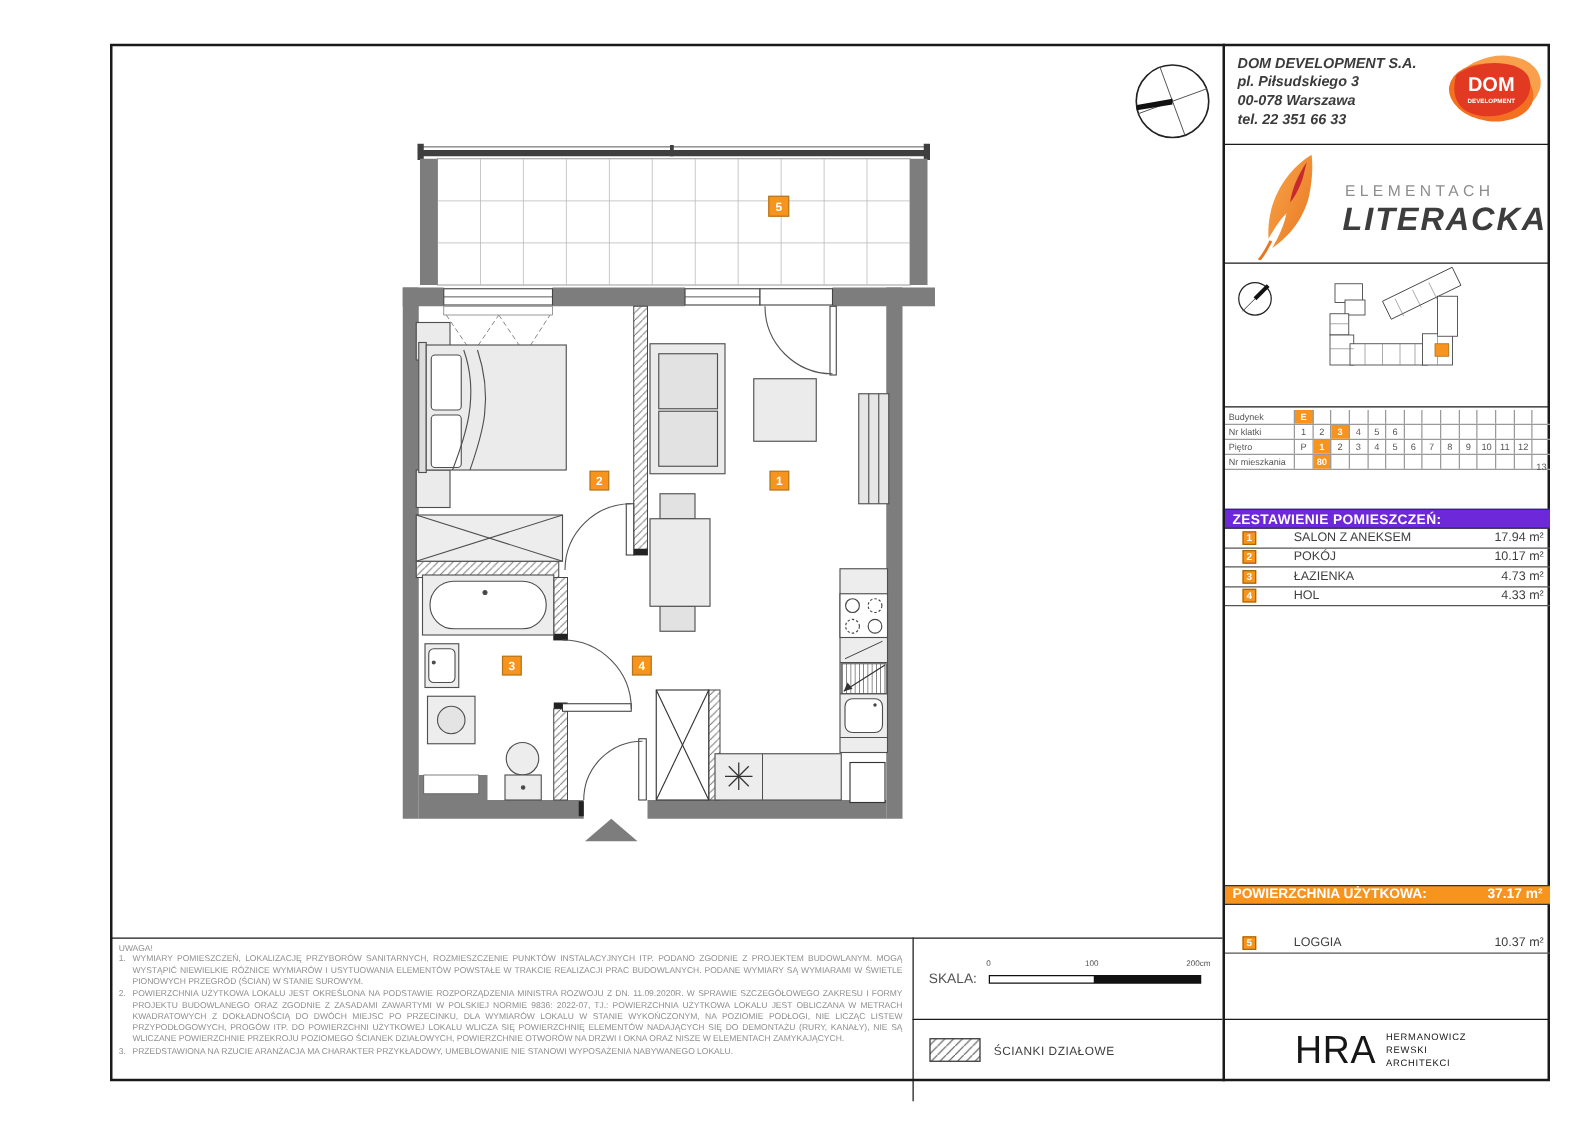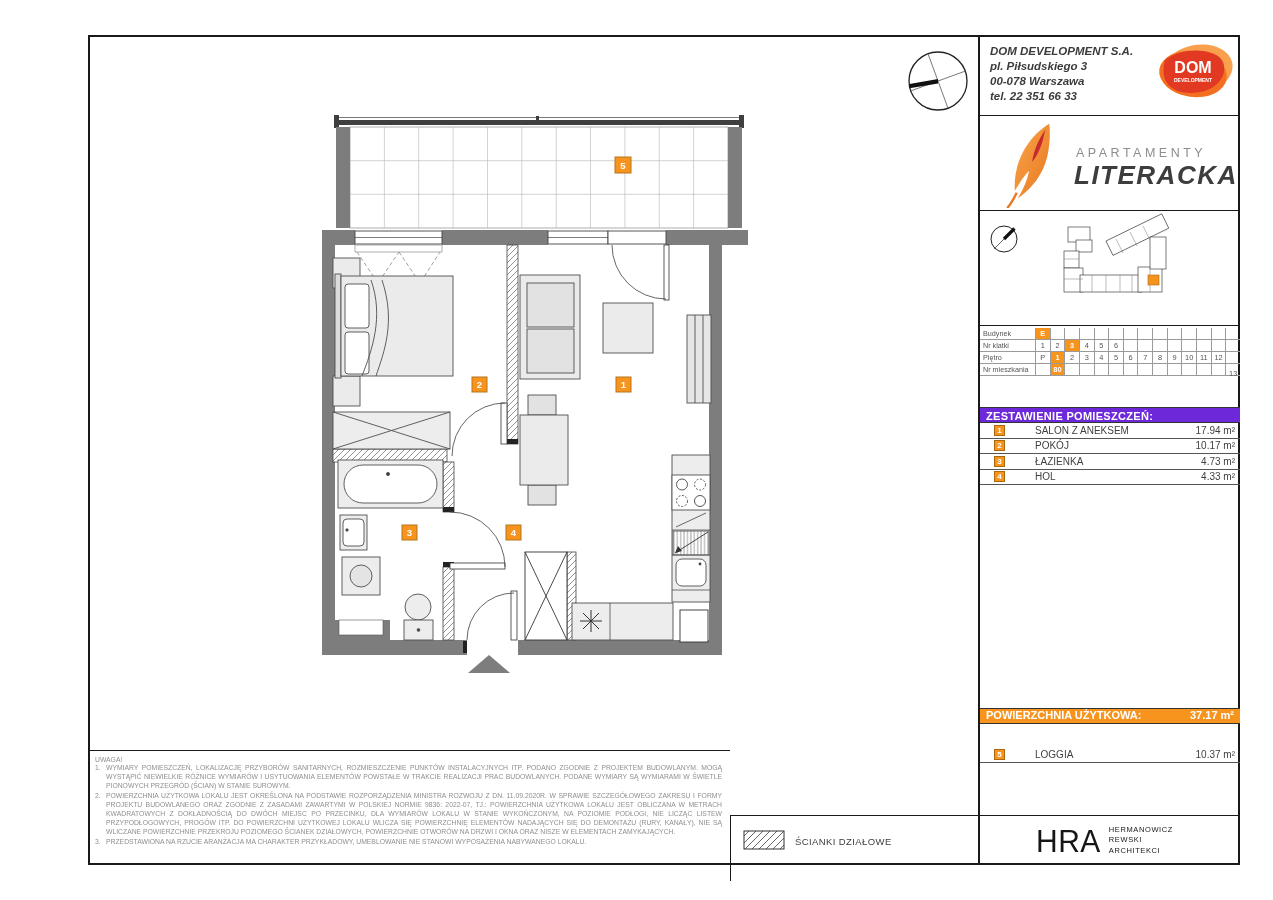--- a/index.html
+++ b/index.html
@@ -288,21 +288,21 @@
         <defs>
             <linearGradient id="fg" x1="0" y1="0" x2="1" y2="1">
           <stop offset="0" stop-color="#F9A64A"></stop>
               <stop offset="1" stop-color="#E87722"></stop>
         </linearGradient>
           </defs>
         <path d="M54,4 C34,16 16,42 18,74 C24,64 28,58 33,53 C31,63 27,72 21,82 C36,72 48,56 52,38 C55,24 55,12 54,4 Z" fill="url(#fg)"></path>
         <path d="M50,10 C42,22 38,32 36,44 C41,38 46,28 48,18 Z" fill="#C62A2F"></path>
         <path d="M20,76 C16,84 14,88 10,92" stroke="#E87722" stroke-width="2.5" fill="none"></path>
       </svg>
-      <div id="brand-top" class="abs">APARTAMENTY</div>
+      <div id="brand-top" class="abs">ELEMENTACH</div>
       <div id="brand-name" class="abs">LITERACKA</div>
     </div>
 
     <div id="siteplan" class="sec">
       <svg width="262" height="115" viewBox="0 0 262 115">
         <g>
           <circle cx="24" cy="28" r="13" fill="none" stroke="#222" stroke-width="1"></circle>
           <line x1="14" y1="38" x2="34" y2="18" stroke="#444" stroke-width="0.8"></line>
           <line x1="24" y1="28" x2="34.5" y2="17.5" stroke="#111" stroke-width="3.2"></line>
         </g>
@@ -460,20 +460,28 @@
     <div class="ni">
       <span class="nn">2.</span>
       <span class="nt">POWIERZCHNIA UŻYTKOWA LOKALU JEST OKREŚLONA NA PODSTAWIE ROZPORZĄDZENIA MINISTRA ROZWOJU Z DN. 11.09.2020R. W SPRAWIE SZCZEGÓŁOWEGO ZAKRESU I FORMY PROJEKTU BUDOWLANEGO ORAZ ZGODNIE Z ZASADAMI ZAWARTYMI W POLSKIEJ NORMIE 9836: 2022-07, TJ.: POWIERZCHNIA UŻYTKOWA LOKALU JEST OBLICZANA W METRACH KWADRATOWYCH Z DOKŁADNOŚCIĄ DO DWÓCH MIEJSC PO PRZECINKU, DLA WYMIARÓW LOKALU W STANIE WYKOŃCZONYM, NA POZIOMIE PODŁOGI, NIE LICZĄC LISTEW PRZYPODŁOGOWYCH, PROGÓW ITP. DO POWIERZCHNI UŻYTKOWEJ LOKALU WLICZA SIĘ POWIERZCHNIĘ ELEMENTÓW NADAJĄCYCH SIĘ DO DEMONTAŻU (RURY, KANAŁY), NIE SĄ WLICZANE POWIERZCHNIE PRZEKROJU POZIOMEGO ŚCIANEK DZIAŁOWYCH, POWIERZCHNIE OTWORÓW NA DRZWI I OKNA ORAZ NISZE W ELEMENTACH ZAMYKAJĄCYCH.</span>
     </div>
     <div class="ni">
       <span class="nn">3.</span>
       <span class="nt">PRZEDSTAWIONA NA RZUCIE ARANŻACJA MA CHARAKTER PRZYKŁADOWY, UMEBLOWANIE NIE STANOWI WYPOSAŻENIA NABYWANEGO LOKALU.</span>
     </div>
   </div>
 
+  <div id="scalebox" class="abs">
+    <span id="scale-label" class="abs">SKALA:</span>
+    <span class="tick" style="left:58px">0</span>
+    <span class="tick" style="left:137px">100</span>
+    <span class="tick" style="left:218px">200cm</span>
+    <div id="seg1" class="abs"></div>
+    <div id="seg2" class="abs"></div>
+  </div>
 
   <div id="legendbox" class="abs">
     <svg id="legend-swatch" class="abs" width="42" height="20">
       <defs>
           <pattern id="hatchL" width="7" height="7" patternUnits="userSpaceOnUse">
         <rect width="7" height="7" fill="#fff"></rect>
             <path d="M0,7 L7,0" stroke="#555" stroke-width="0.9"></path>
       </pattern>
         </defs>
       <rect x="1" y="1" width="40" height="18" fill="url(#hatchL)" stroke="#333" stroke-width="1"></rect>

